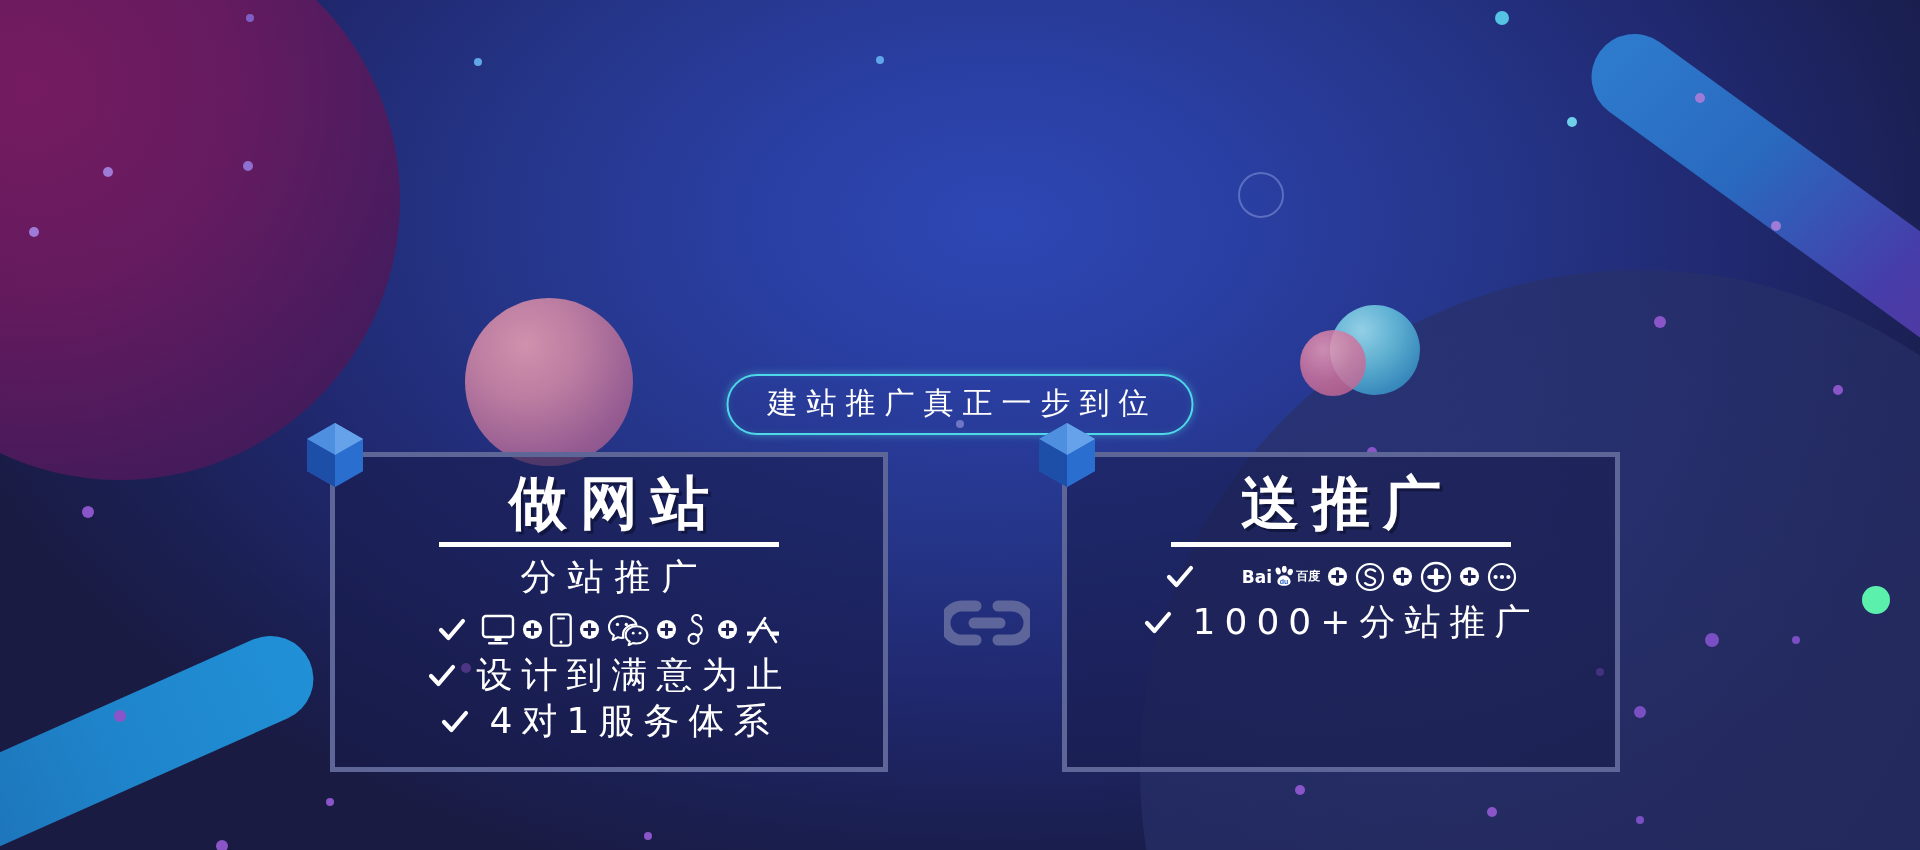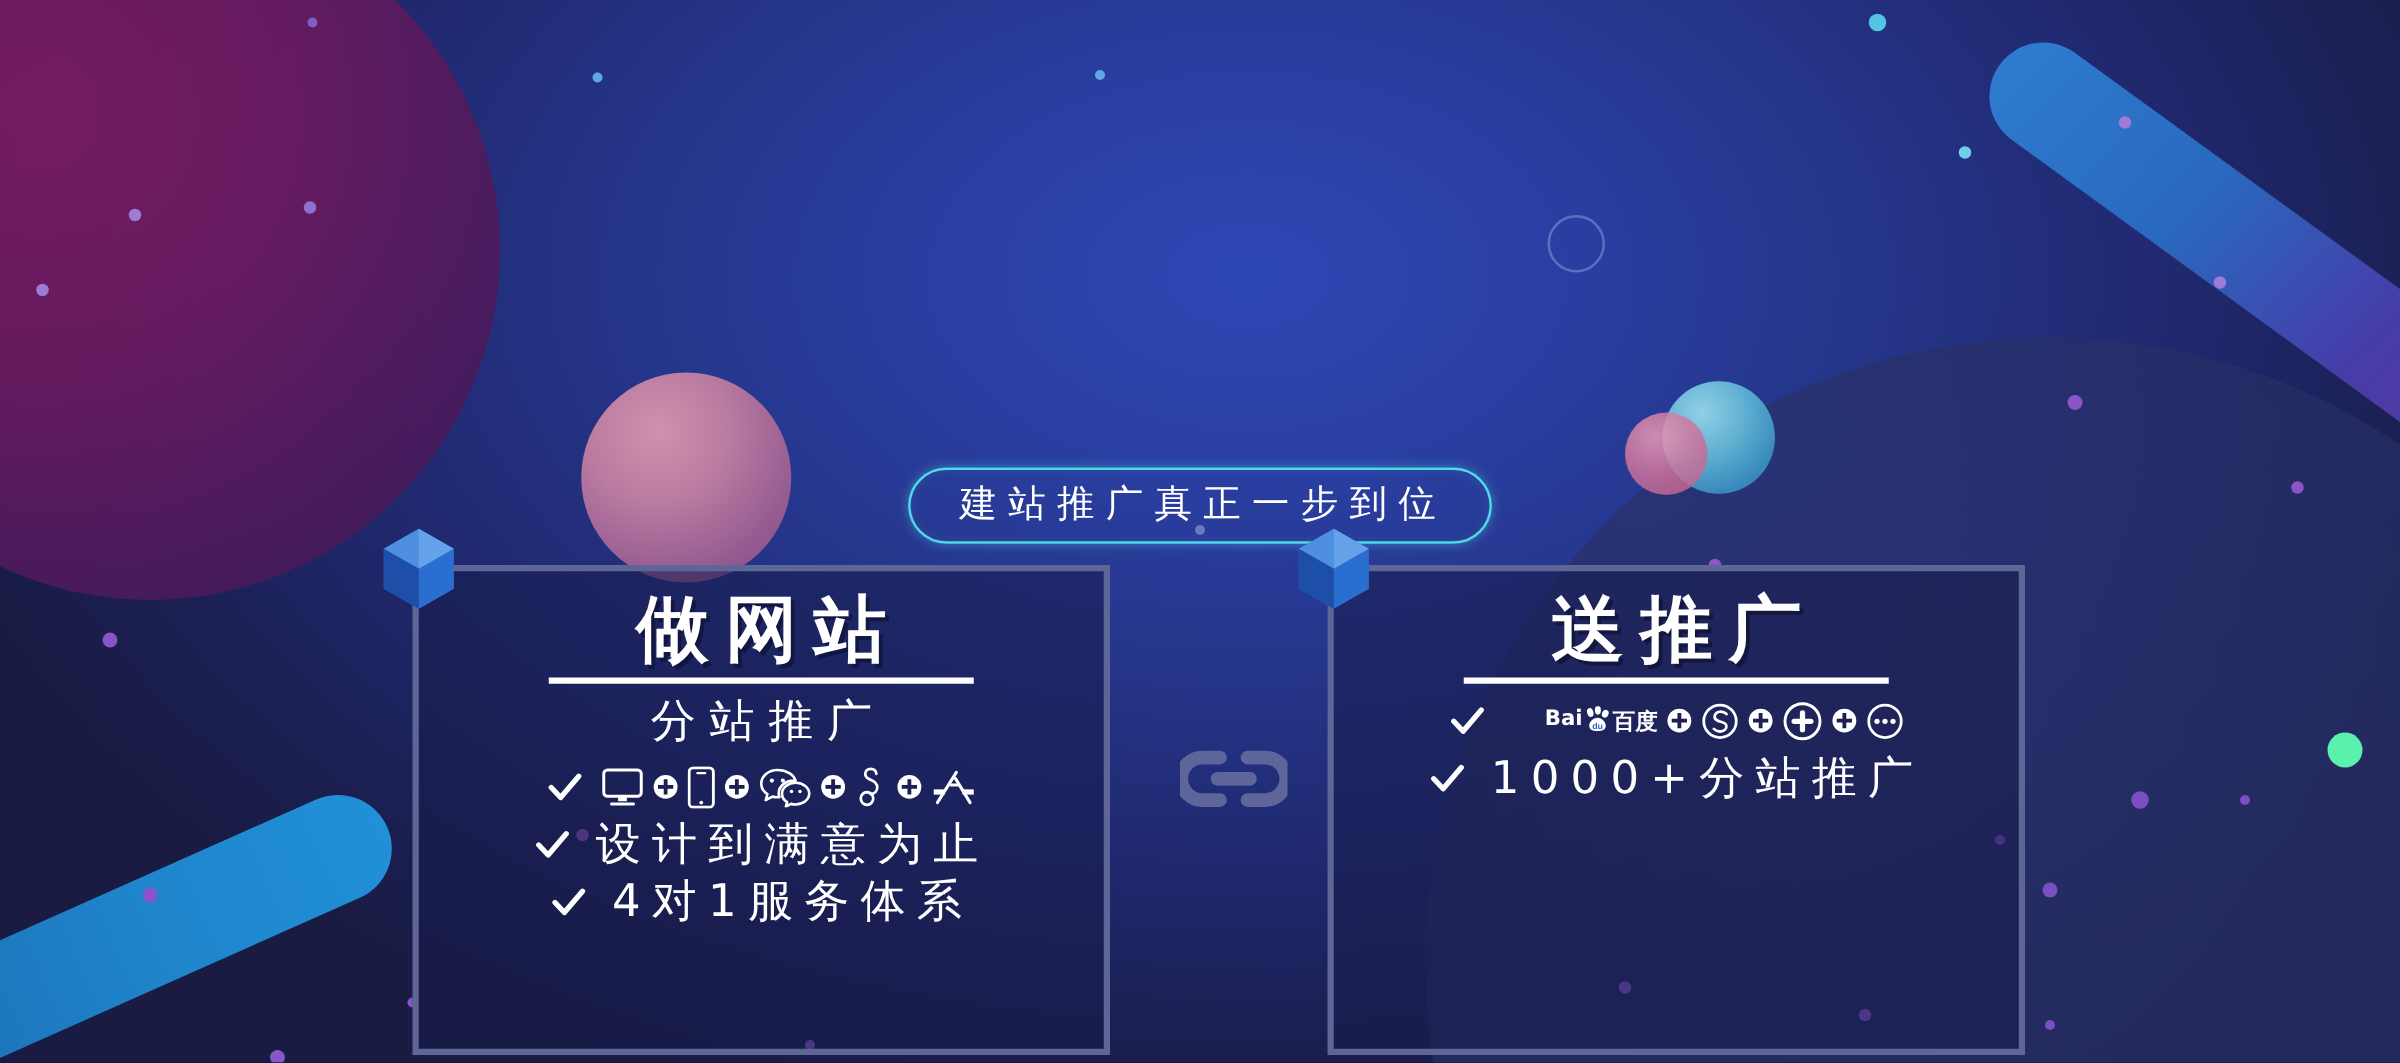--- a/index.html
+++ b/index.html
@@ -75,21 +75,21 @@
     color:#ffffff;font-size:30px;letter-spacing:9px;
     font-family:"DejaVu Sans","Liberation Sans",sans-serif;
     white-space:nowrap;
     box-shadow:0 0 9px rgba(79,216,232,.45), inset 0 0 9px rgba(79,216,232,.12);
     margin-top:41px;
   }
   .sub-pill span{display:inline-block;padding-left:5px;}
   
   .panels{position:absolute;left:0;right:0;top:452px;height:330px;}
   .panel{
-    position:absolute;top:0;width:558px;height:392px;
+    position:absolute;top:0;width:558px;height:320px;
     border:5px solid #5e6597;
     background:rgba(24,27,74,.55);
     box-sizing:border-box;
     padding-left:40px;
   }
   .panel.left{left:330px;}
   .panel.right{left:1062px;}
   .gem{position:absolute;left:-32px;top:-36px;width:64px;height:70px;}
   .panel-inner{
     position:absolute;inset:0;display:flex;flex-direction:column;align-items:center;
@@ -115,25 +115,25 @@
   }
   .check{flex:0 0 auto;width:30px;height:30px;}
   .feature-text{
     font-family:"DejaVu Sans","Liberation Sans",sans-serif;
     font-size:36px;letter-spacing:9px;color:#fff;padding-left:6px;
   }
   .icon-strip{display:flex;align-items:center;gap:7px;}
   .icon-strip svg{display:block;}
   .plus-sep{width:21px;height:21px;flex:0 0 auto;}
   .baidu-logo{
-    display:flex;gap:1px;
+    display:flex;align-items:center;gap:1px;
     font-family:"DejaVu Sans","Liberation Sans",sans-serif;
     color:#fff;font-size:17px;font-weight:700;letter-spacing:0;margin-left:33px;
   }
-  .baidu-cn{font-size:18px;letter-spacing:0;}
+  .baidu-cn{font-size:12px;letter-spacing:0;}
   
   .link-chain{
     position:absolute;left:944px;top:598px;width:86px;height:50px;
   }
   
 </style>
 </head>
 <body>
 
 <div class="banner">

